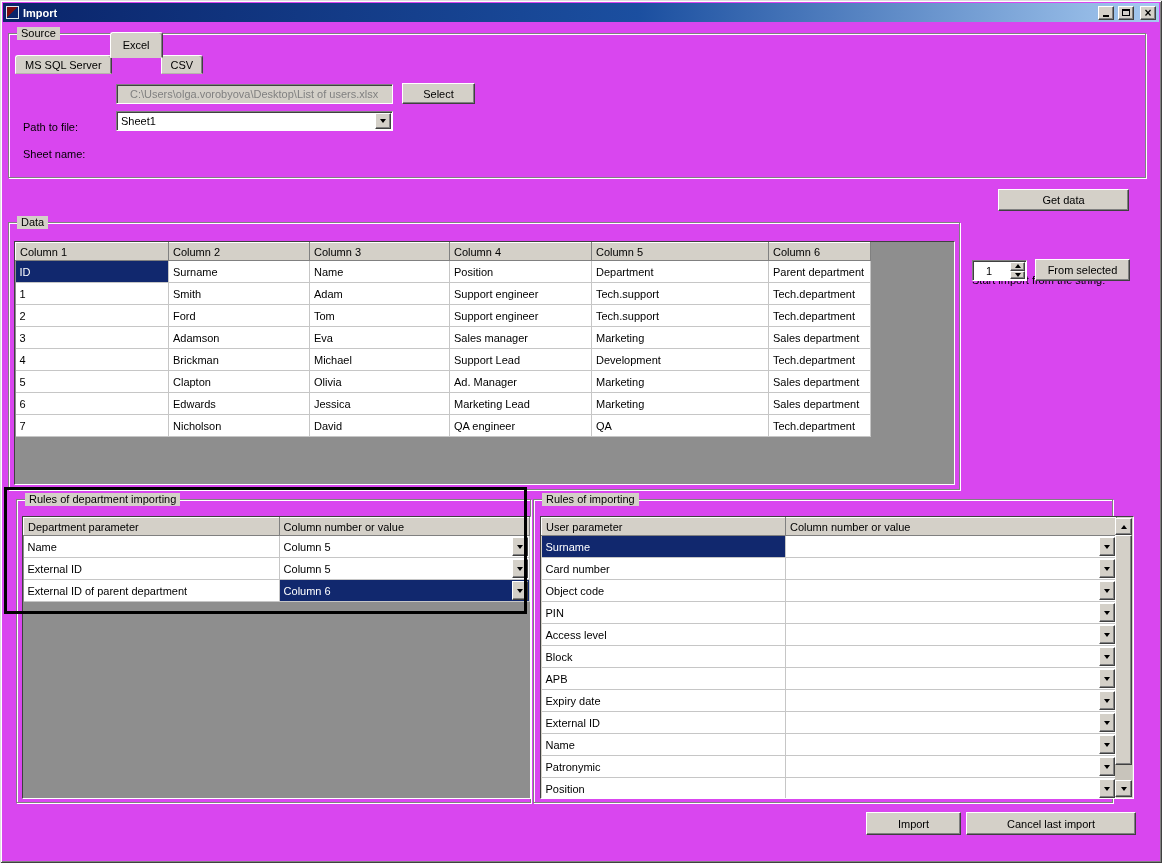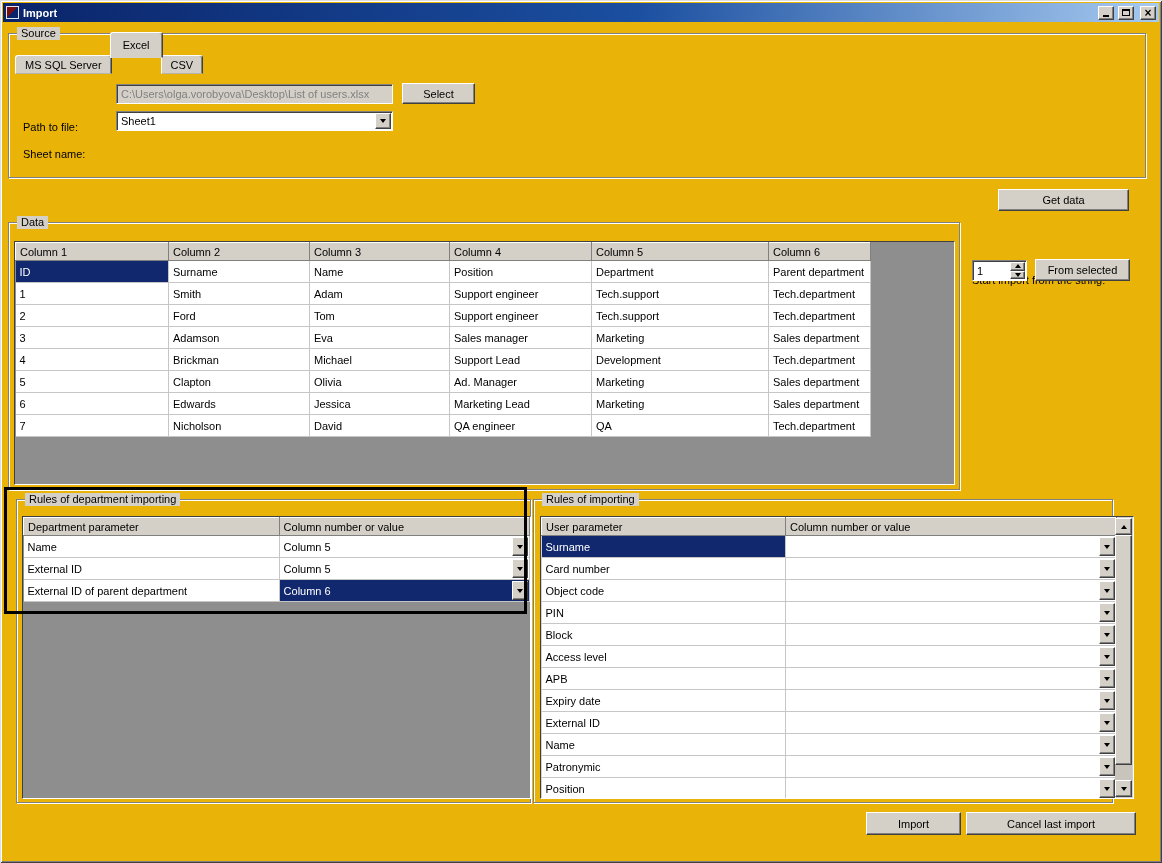--- a/index.html
+++ b/index.html
@@ -1,20 +1,20 @@
 <!DOCTYPE html>
 <html style="--sel: #11286e;"><head>
 <meta charset="utf-8">
 <style>
   * { box-sizing: border-box; margin: 0; padding: 0; }
   html, body { background: #d4d0c8; }
   body { font-family: "Liberation Sans", sans-serif; font-size: 11px; color: #000; cursor: default; }
 
   .window {
-    position: relative; width: 1162px; height: 863px; background: #eab308;
+    position: relative; width: 1162px; height: 863px; background: #d946ef;
     overflow: hidden;
     box-shadow: inset 1px 1px 0 #dfdfdf, inset -1px -1px 0 #404040,
                 inset 2px 2px 0 #ffffff, inset -2px -2px 0 #808080;
   }
 
   
   .titlebar {
     position: absolute; left: 3px; top: 3px; right: 3px; height: 19px;
     background: linear-gradient(90deg, #0a246a 0%, #1b4fa0 55%, #a6caf0 100%);
     display: flex; align-items: center; padding: 0 3px; gap: 4px;
@@ -42,21 +42,21 @@
     white-space: nowrap; cursor: default;
   }
   .field {
     position: absolute; background: #fff;
     border: 1px solid; border-color: #808080 #ffffff #ffffff #808080;
     box-shadow: inset 1px 1px 0 #404040;
     display: flex; align-items: center;
   }
   .field.disabled { background: #d4d0c8; color: #808080; }
   .flat-input { border: none; background: transparent; font: inherit; color: inherit;
-    width: 100%; height: 100%; padding: 0 4px; outline: none; }
+    width: 100%; height: 100%; padding: 0 13px; outline: none; }
 
   .groupbox {
     position: absolute; border: 1px solid #808080;
     box-shadow: inset 1px 1px 0 #ffffff, 1px 1px 0 #ffffff;
   }
   .gb-label { position: absolute; top: -7px; left: 8px; background: #d4d0c8;
     padding: 0 4px; line-height: 13px; white-space: nowrap; }
 
   
   .tabs { position: absolute; left: 6px; top: 18px; height: 22px;
@@ -381,32 +381,32 @@
               <td class="combo-cell">
                 <div class="combo">
                   <span class="combo-val"></span>
                   <span class="combo-btn">
                     <span class="tri-down"></span>
                   </span>
                 </div>
               </td>
             </tr>
             <tr>
+              <td>Access level</td>
+              <td class="combo-cell">
+                <div class="combo">
+                  <span class="combo-val"></span>
+                  <span class="combo-btn">
+                    <span class="tri-down"></span>
+                  </span>
+                </div>
+              </td>
+            </tr>
+            <tr>
               <td>Block</td>
-              <td class="combo-cell">
-                <div class="combo">
-                  <span class="combo-val"></span>
-                  <span class="combo-btn">
-                    <span class="tri-down"></span>
-                  </span>
-                </div>
-              </td>
-            </tr>
-            <tr>
-              <td>Access level</td>
               <td class="combo-cell">
                 <div class="combo">
                   <span class="combo-val"></span>
                   <span class="combo-btn">
                     <span class="tri-down"></span>
                   </span>
                 </div>
               </td>
             </tr>
             <tr>

